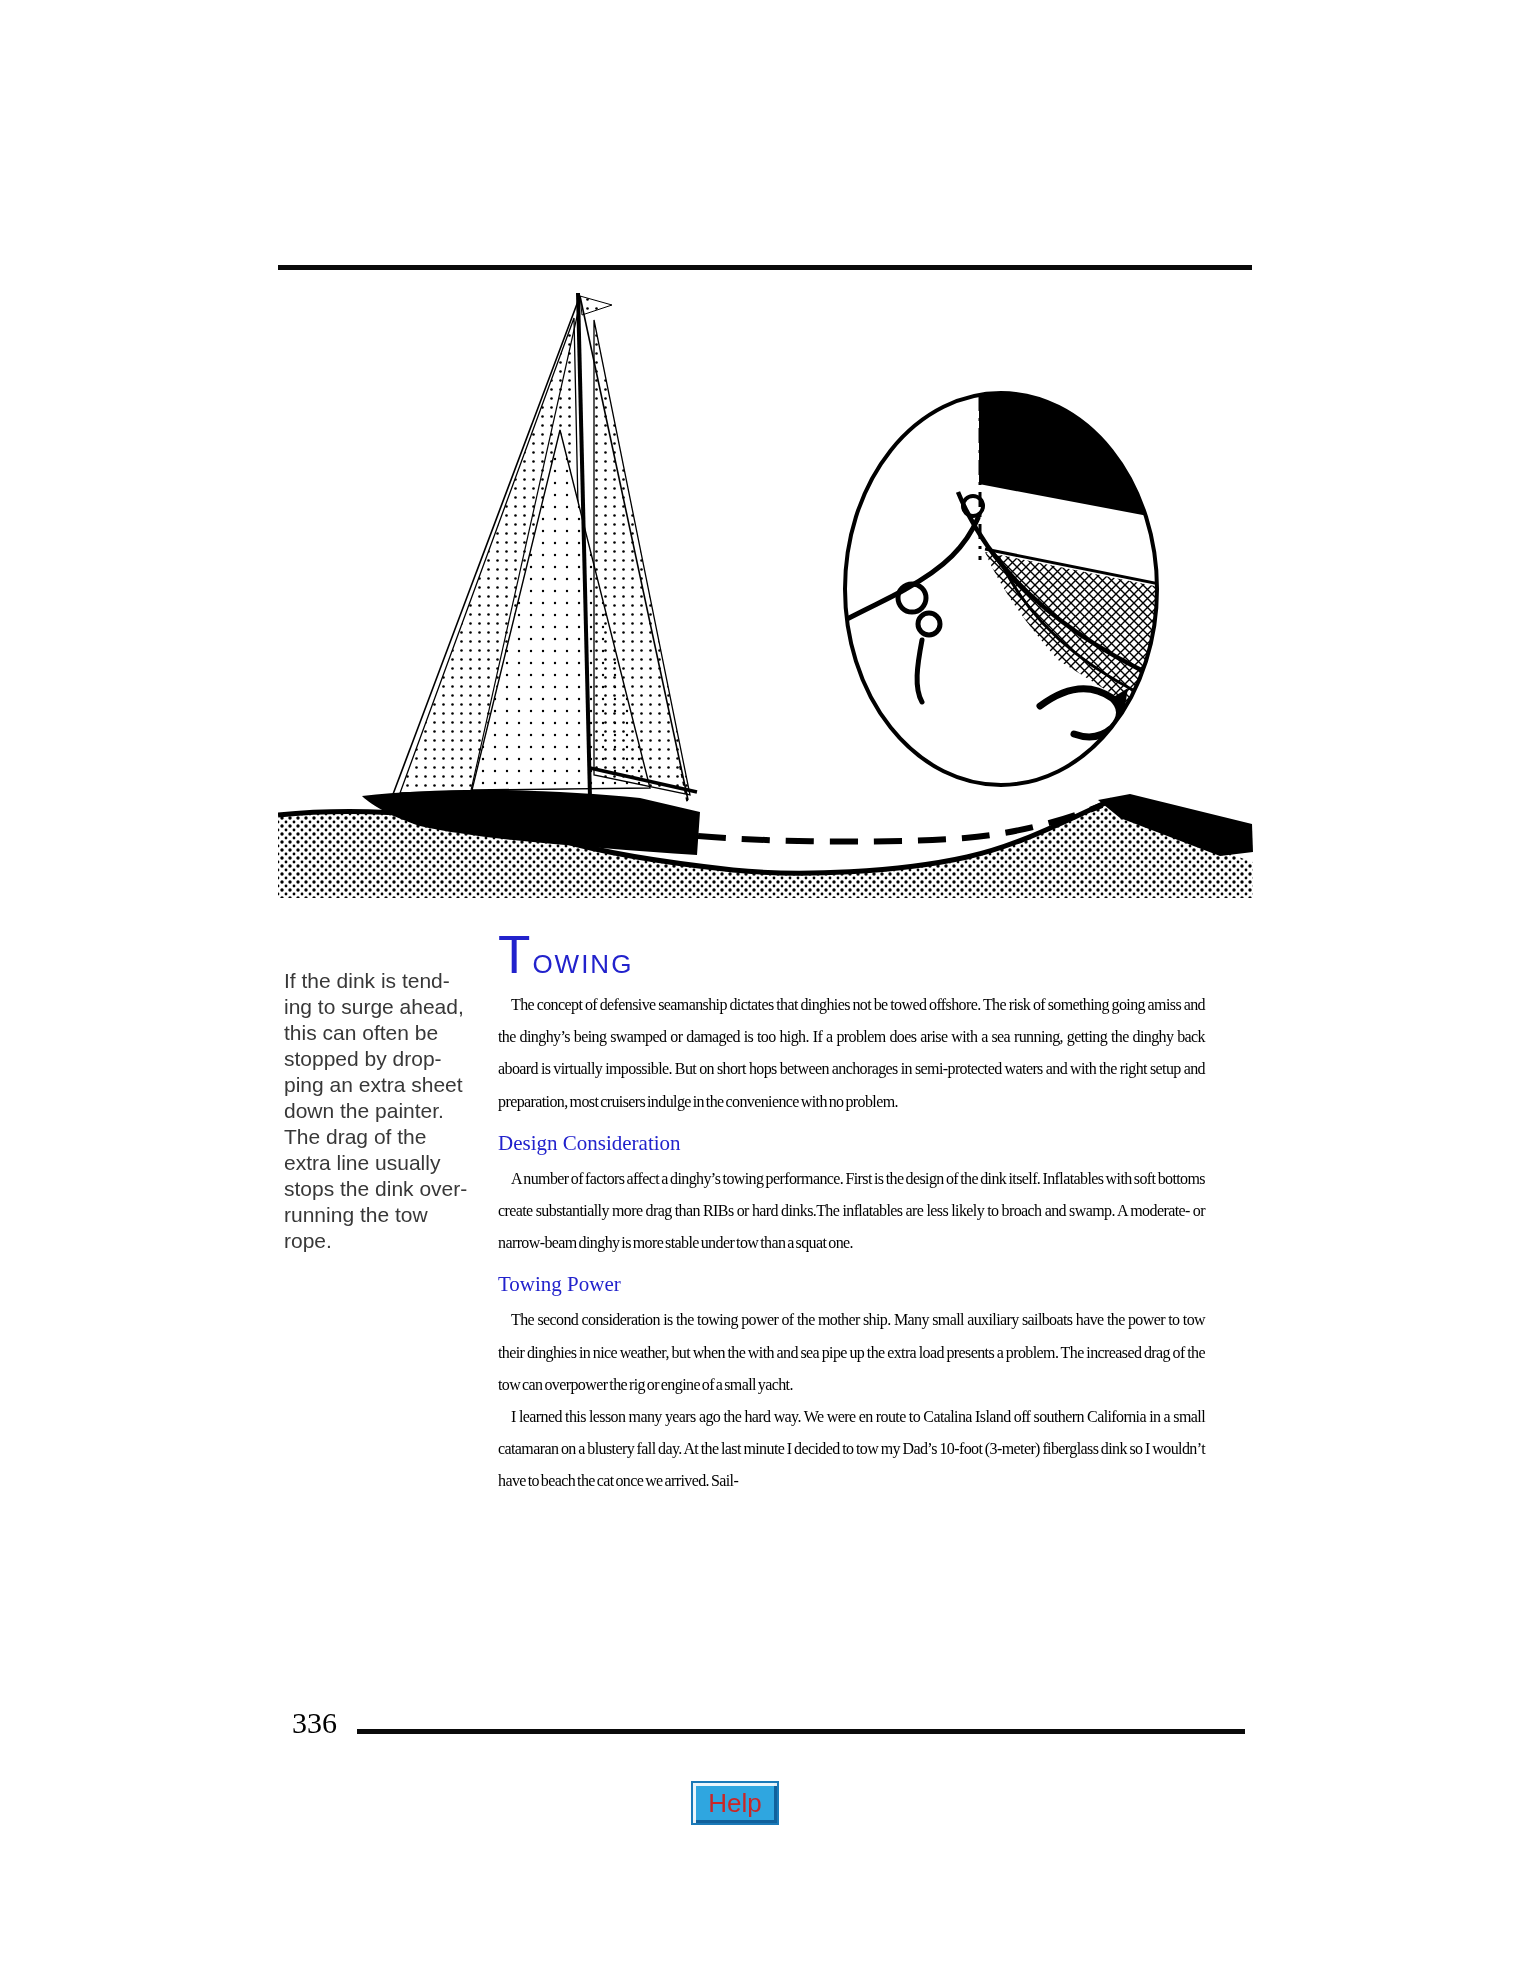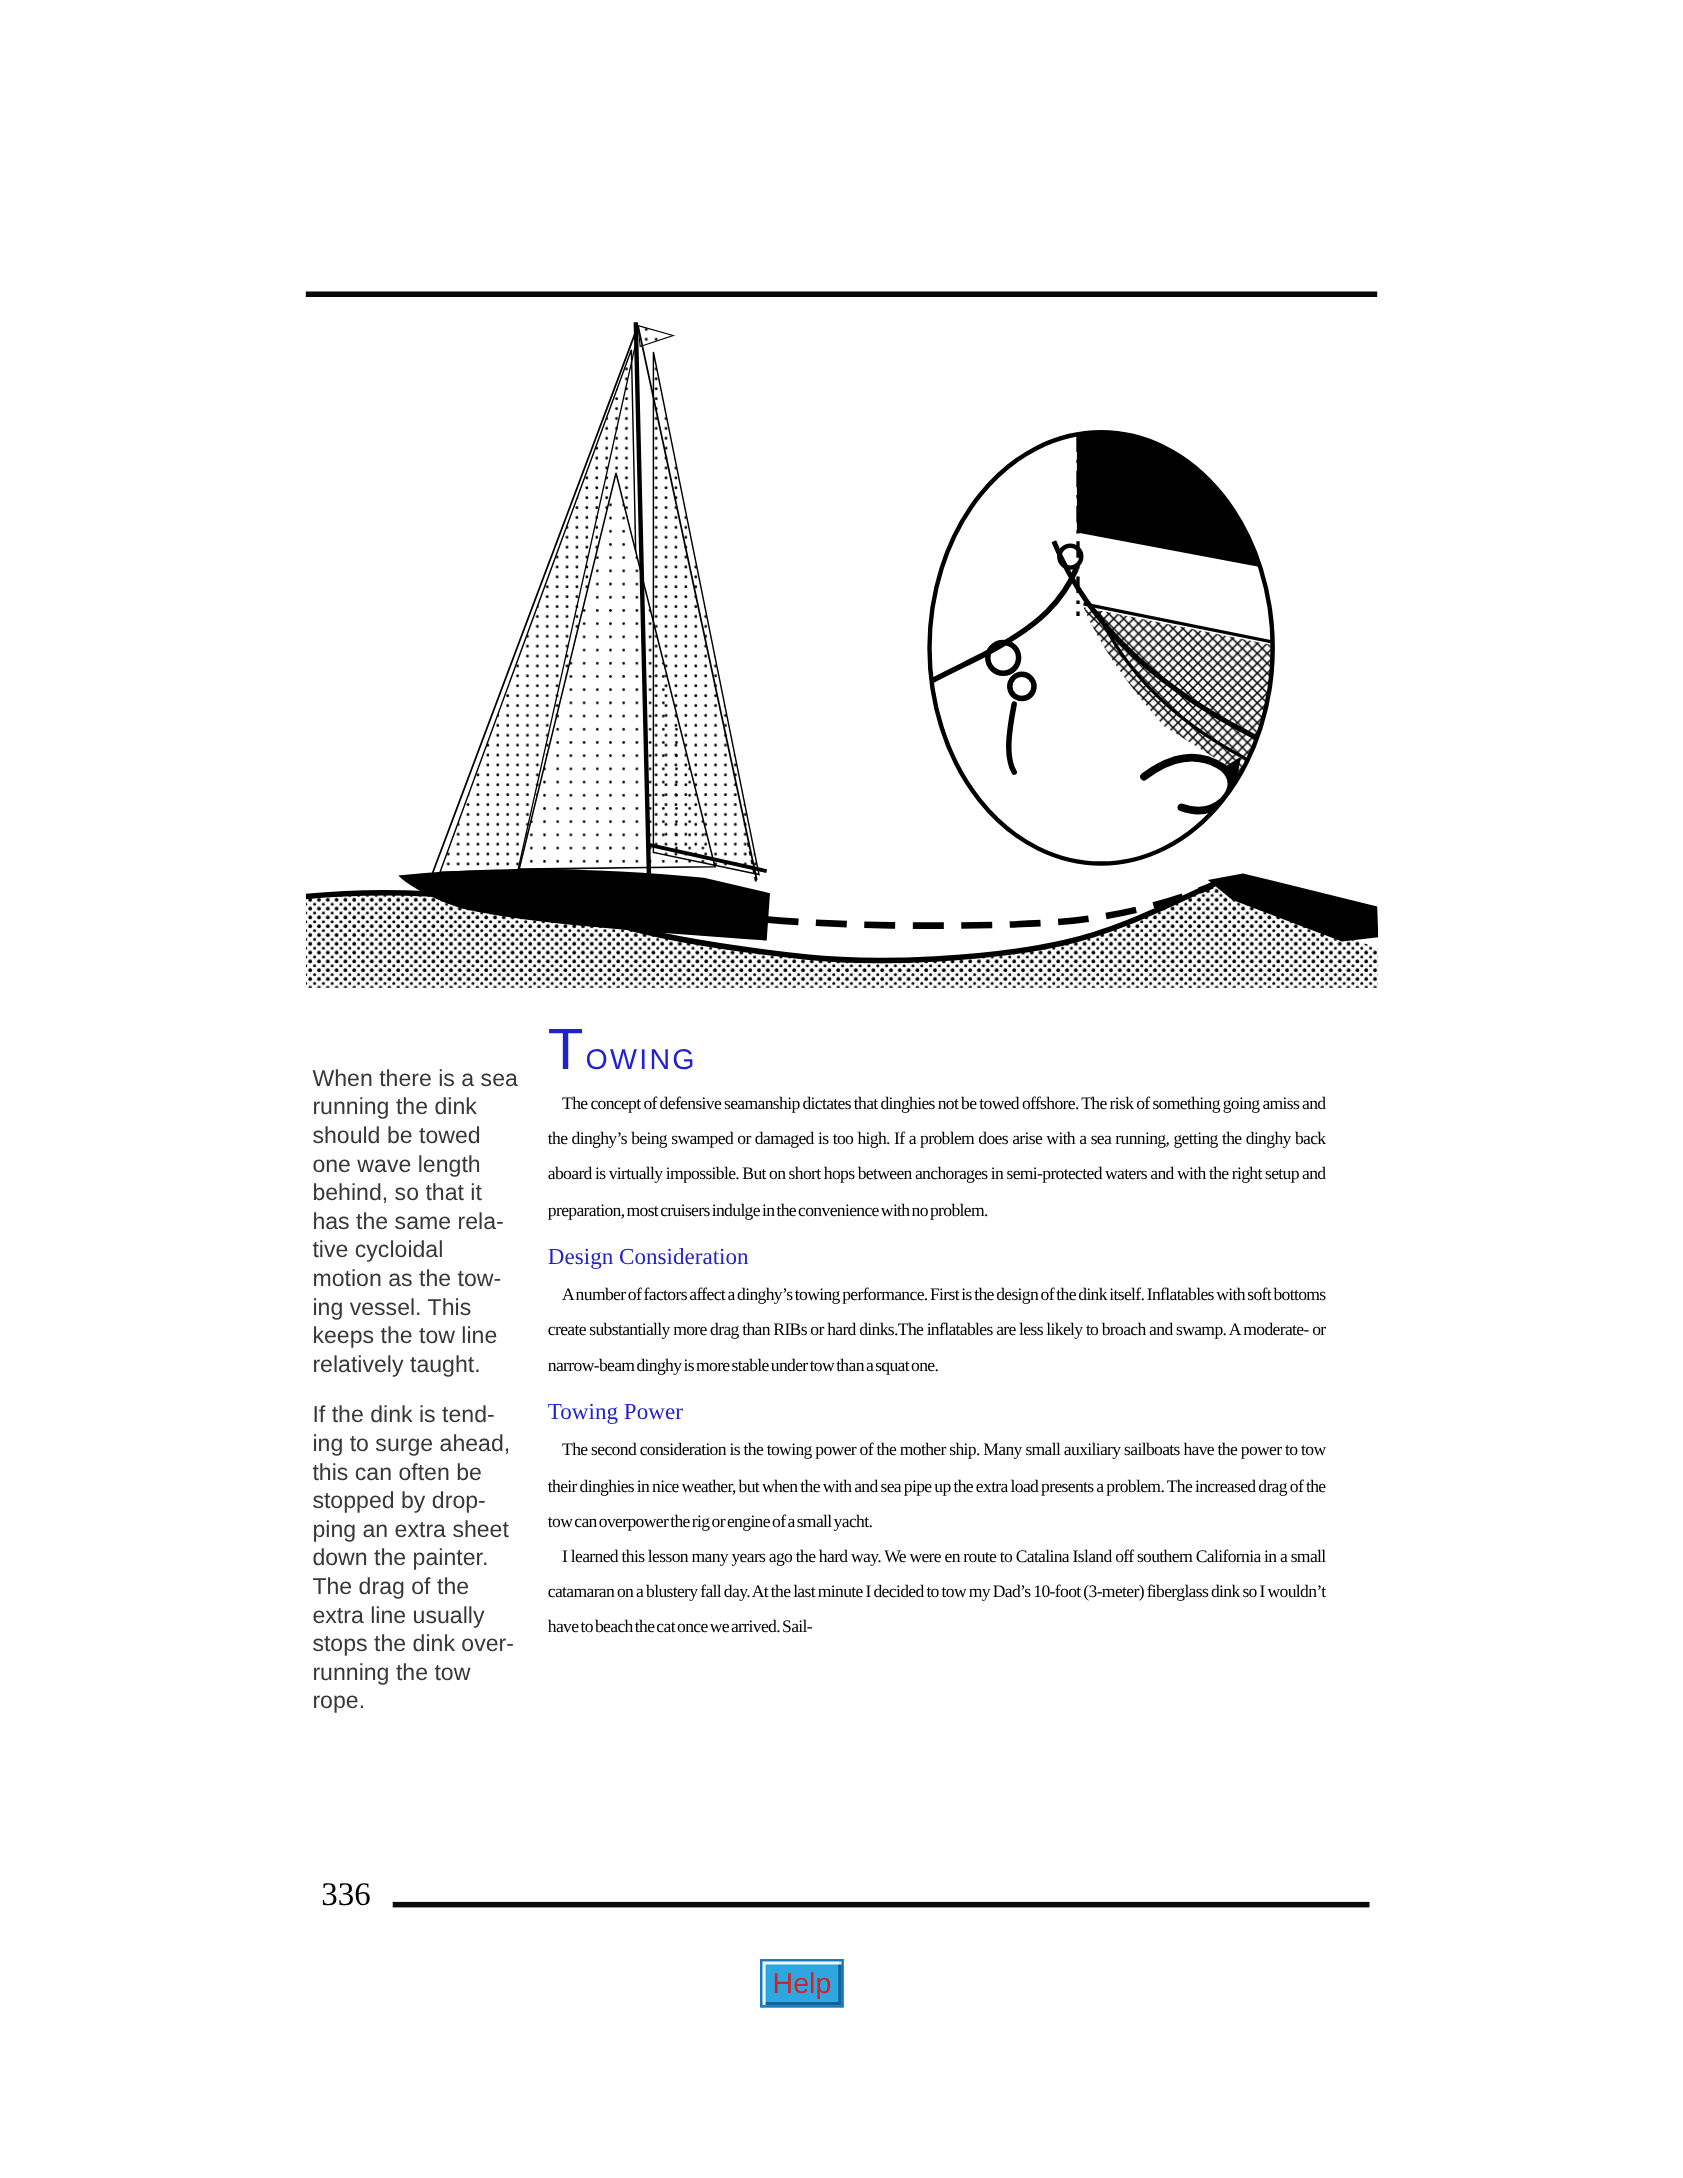--- a/index.html
+++ b/index.html
@@ -37,21 +37,21 @@
     margin:0;
     font-size:16px;line-height:32.2px;
     text-align:justify;text-indent:13px;
     letter-spacing:-0.6px;word-spacing:-1.5px;
   }
 
   .page-num{position:absolute;left:292px;top:1706px;font-size:30px;font-family:"Liberation Serif",serif;}
   .bottom-rule{position:absolute;left:357px;top:1729px;width:888px;height:5px;background:#0a0a0a;}
 
   .help-btn{
-    position:absolute;left:691px;top:1781px;width:76px;height:44px;
+    position:absolute;left:691px;top:1781px;width:88px;height:44px;
     background:var(--help-fill,#2fa6e0);
     border:2px solid var(--help-border-blue,#1a79b8);
     box-shadow:inset 3px 3px 0 rgba(255,255,255,0.9), inset -3px -3px 0 #11619c;
     color:var(--help-label-red,#cc2626);
     font-family:"Liberation Sans",sans-serif;font-size:26px;line-height:36px;
     text-align:center;cursor:pointer;padding:0;
   }
 </style>
 </head>
 <body>
@@ -129,31 +129,20 @@
         <circle cx="929" cy="624" r="11" stroke="#000" stroke-width="5" fill="none"></circle>
         <circle cx="973" cy="506" r="10" stroke="#000" stroke-width="4" fill="none"></circle>
         <path d="M922,640 C917,666 914,688 922,702" stroke="#000" stroke-width="5" fill="none" stroke-linecap="round"></path>
         <path d="M1040,706 Q1080,676 1112,698 Q1127,712 1112,728 Q1096,742 1074,734" stroke="#000" stroke-width="7" fill="none" stroke-linecap="round"></path>
         <path d="M1112,698 L1128,688 L1124,712 Z" fill="#000"></path>
       </g>
     </g>
   </svg>
 
   <div class="sidebar">
-    <p>When there is a sea
-running the dink
-should be towed
-one wave length
-behind, so that it
-has the same rela-
-tive cycloidal
-motion as the tow-
-ing vessel. This
-keeps the tow line
-relatively taught.</p>
     <p>If the dink is tend-
 ing to surge ahead,
 this can often be
 stopped by drop-
 ping an extra sheet
 down the painter.
 The drag of the
 extra line usually
 stops the dink over-
 running the tow

